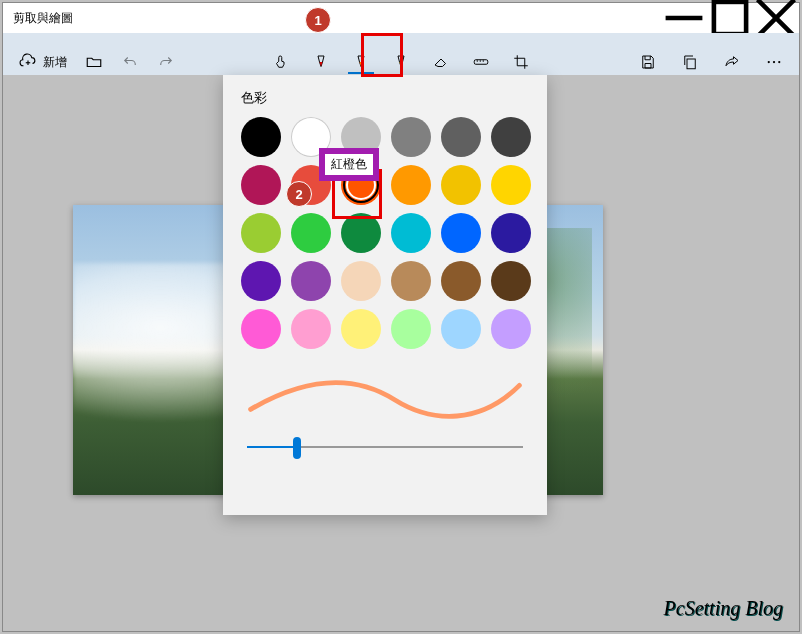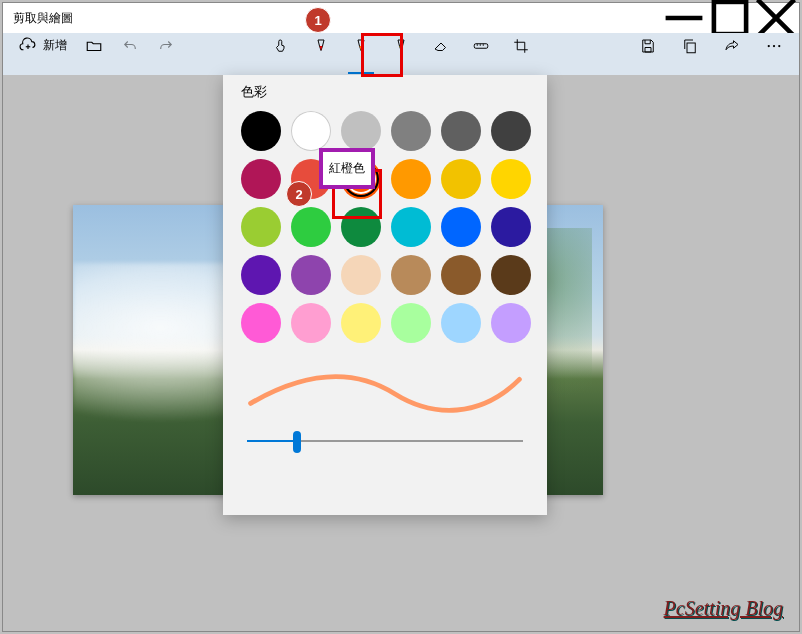--- a/index.html
+++ b/index.html
@@ -45,21 +45,21 @@
     position: relative;
   }
   .tb-left, .tb-center, .tb-right {
     display: flex; align-items: center; gap: 2px;
   }
   .tb-left { flex: 0 0 auto; }
   .tb-center { position: absolute; left: 50%; transform: translateX(-50%); gap: 6px; }
   .tb-right { margin-left: auto; gap: 8px; }
   .tb-btn {
     min-width: 34px; height: 34px;
-    display: flex; align-items: flex-start; justify-content: center;
+    display: flex; align-items: flex-end; justify-content: center;
     border-radius: 2px;
     position: relative;
   }
   .tb-btn.wide { padding: 0 8px; gap: 6px; }
   .tb-btn svg { width: 18px; height: 18px; }
   .selected-tool::after {
     content: "";
     position: absolute; bottom: -3px; left: 4px; right: 4px;
     height: 2px; background: #0078d7;
   }
@@ -89,21 +89,21 @@
     background: radial-gradient(ellipse at 70% 30%, rgba(90,140,80,0.6) 0%, rgba(60,100,60,0) 70%);
   }
 
   
   .panel {
     position: absolute;
     left: 220px; top: 72px;
     width: 324px; height: 440px;
     background: #f2f2f2;
     box-shadow: 0 4px 16px rgba(0,0,0,0.25);
-    padding: 8px 18px;
+    padding: 14px 18px;
   }
   .section-label { font-size: 13px; color: #000; margin-bottom: 10px; }
   .swatches {
     display: grid;
     grid-template-columns: repeat(6, 40px);
     grid-auto-rows: 40px;
     gap: 8px 10px;
     margin-bottom: 16px;
   }
   .swatch {
@@ -167,38 +167,37 @@
     position: absolute;
     border: 3px solid #e60000;
     z-index: 20;
     pointer-events: none;
   }
 
   
   .tooltip {
     position: absolute;
     background: #fff;
-    border: 4px solid #a21caf;
-    padding: 8px 6px;
+    border: 6px solid #a21caf;
+    padding: 2px 6px;
     font-size: 12px;
     color: #000;
     z-index: 40;
     white-space: nowrap;
   }
 
   .watermark {
     position: absolute;
     right: 16px; bottom: 10px;
     text-align: right;
     font-family: "Comic Sans MS", cursive;
     font-style: italic;
-    color: #7f1d1d;
+    color: #000000;
     text-shadow: 1px 1px 0 #054d4d;
     line-height: 1.3;
-    text-decoration: underline;
   }
   .watermark .l1 { font-size: 20px; }
   .watermark .l2 { font-size: 15px; }
 </style>
 </head>
 <body>
 
 <div class="window">
 
   <div class="titlebar">

